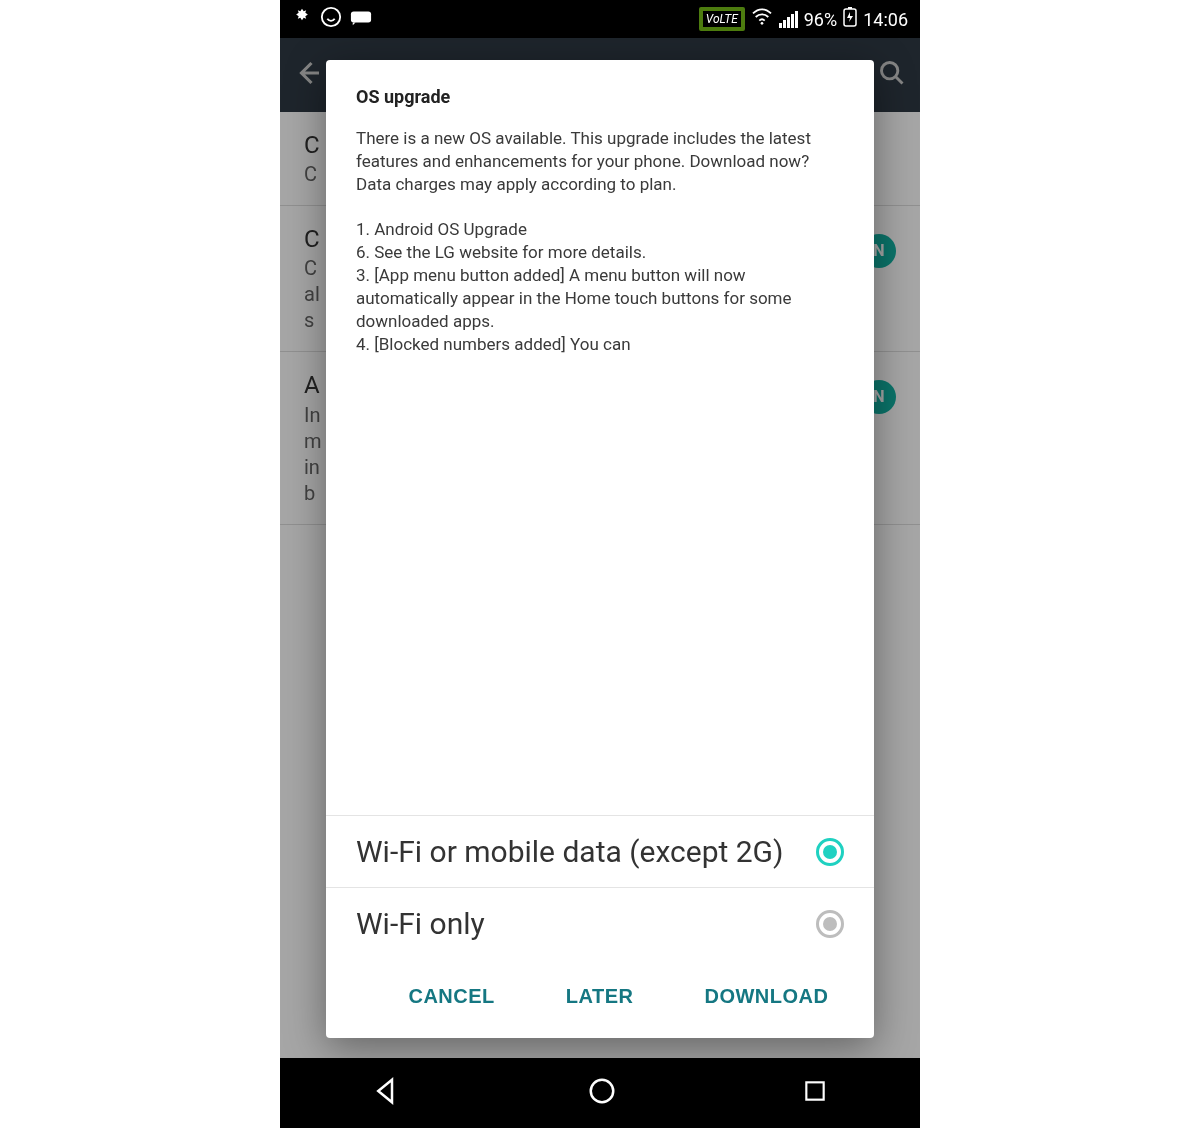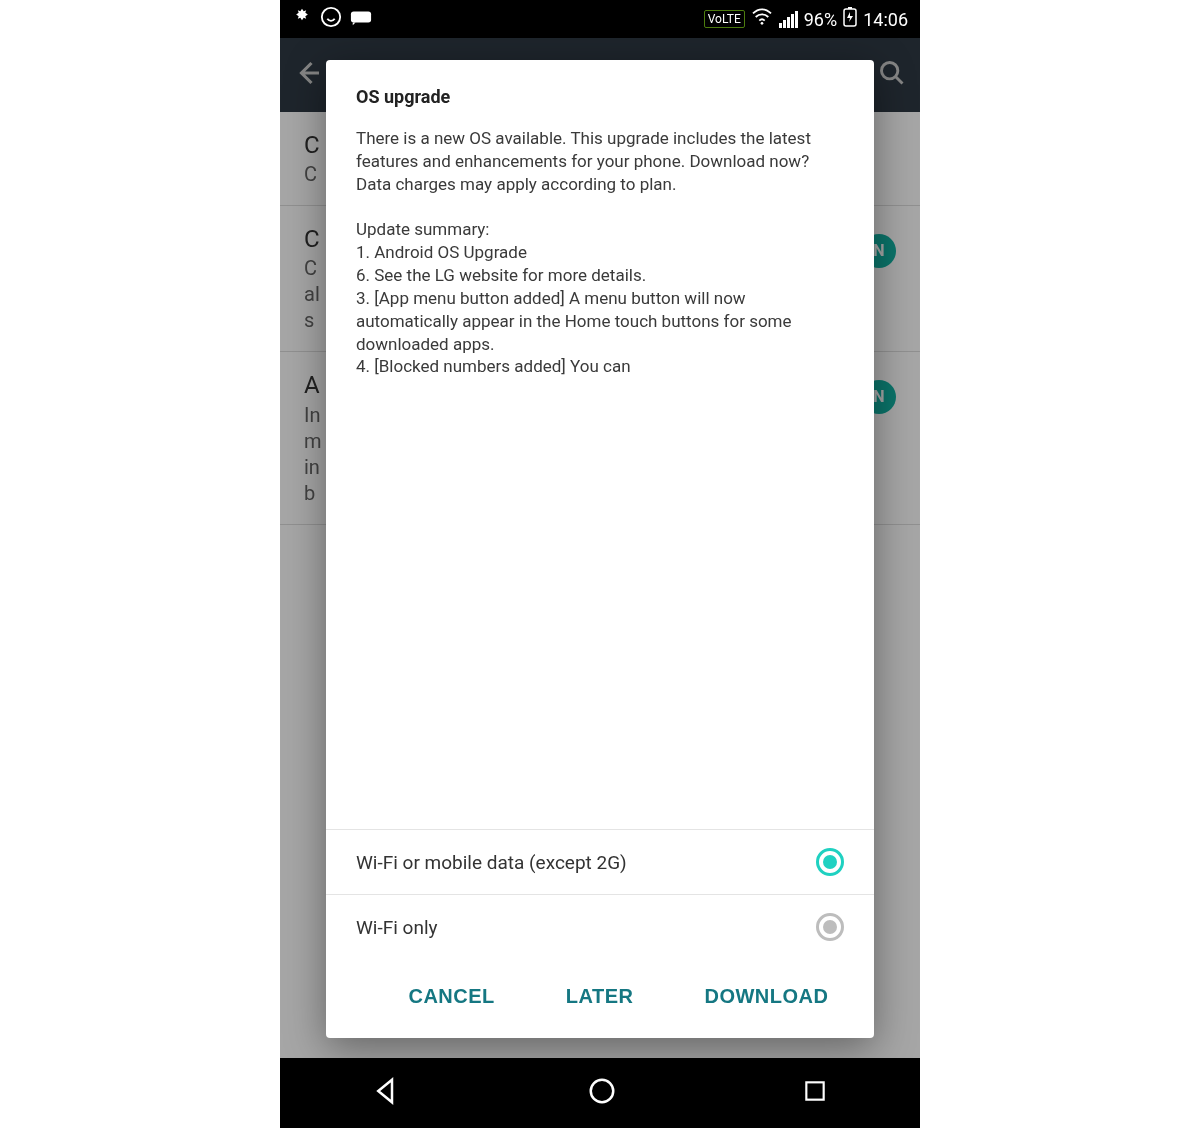--- a/index.html
+++ b/index.html
@@ -26,25 +26,26 @@
     color: #fff;
     display: flex;
     align-items: center;
     justify-content: space-between;
     padding: 0 12px;
     font-size: 18px;
   }
   .status-left, .status-right { display: flex; align-items: center; gap: 8px; }
   .status-right { gap: 6px; }
   .volte-badge {
-    border: 1px solid #4d7c0f;
+    border: 4px solid #4d7c0f;
     font-size: 12px;
     padding: 0 3px;
     border-radius: 2px;
     line-height: 16px;
+    font-style: italic;
   }
   .signal-bars { display: inline-flex; align-items: flex-end; gap: 1px; }
   .signal-bars span { width: 3px; background: #fff; display: inline-block; }
   .signal-bars span:nth-child(1){height:5px;}
   .signal-bars span:nth-child(2){height:8px;}
   .signal-bars span:nth-child(3){height:11px;}
   .signal-bars span:nth-child(4){height:14px;}
   .signal-bars span:nth-child(5){height:17px;}
   
   .app-bar {
@@ -141,21 +142,21 @@
   }
   .radio-list {
     border-top: 1px solid #e4e4e4;
   }
   .radio-row {
     display: flex;
     align-items: center;
     justify-content: space-between;
     padding: 18px 30px;
     border-bottom: 1px solid #e4e4e4;
-    font-size: 19px;
+    font-size: 30px;
     color: #333;
   }
   .radio-row:last-child { border-bottom: none; }
   .radio {
     width: 28px; height: 28px;
     border-radius: 50%;
     border: 3px solid #bdbdbd;
     display: flex;
     align-items: center;
     justify-content: center;
@@ -283,21 +284,20 @@
   </div>
 
   <div class="dimmed-overlay"></div>
 
   <div class="dialog">
     <div class="dialog-title">OS upgrade</div>
     <div class="dialog-body">
       <p style="white-space:pre-line">There is a new OS available. This upgrade includes the latest features and enhancements for your phone. Download now?
 Data charges may apply according to plan.</p>
       <div class="summary-block" style="margin-bottom:0">
-        <div>Update summary:</div>
         <div>1. Android OS Upgrade</div>
         <div>6. See the LG website for more details.</div>
         <div>3. [App menu button added] A menu button will now automatically appear in the Home touch buttons for some downloaded apps.</div>
         <div class="truncated-line">4. [Blocked numbers added] You can</div>
       </div>
     </div>
 
     <div class="radio-list">
       <div class="radio-row">
         <span>Wi-Fi or mobile data (except 2G)</span>

